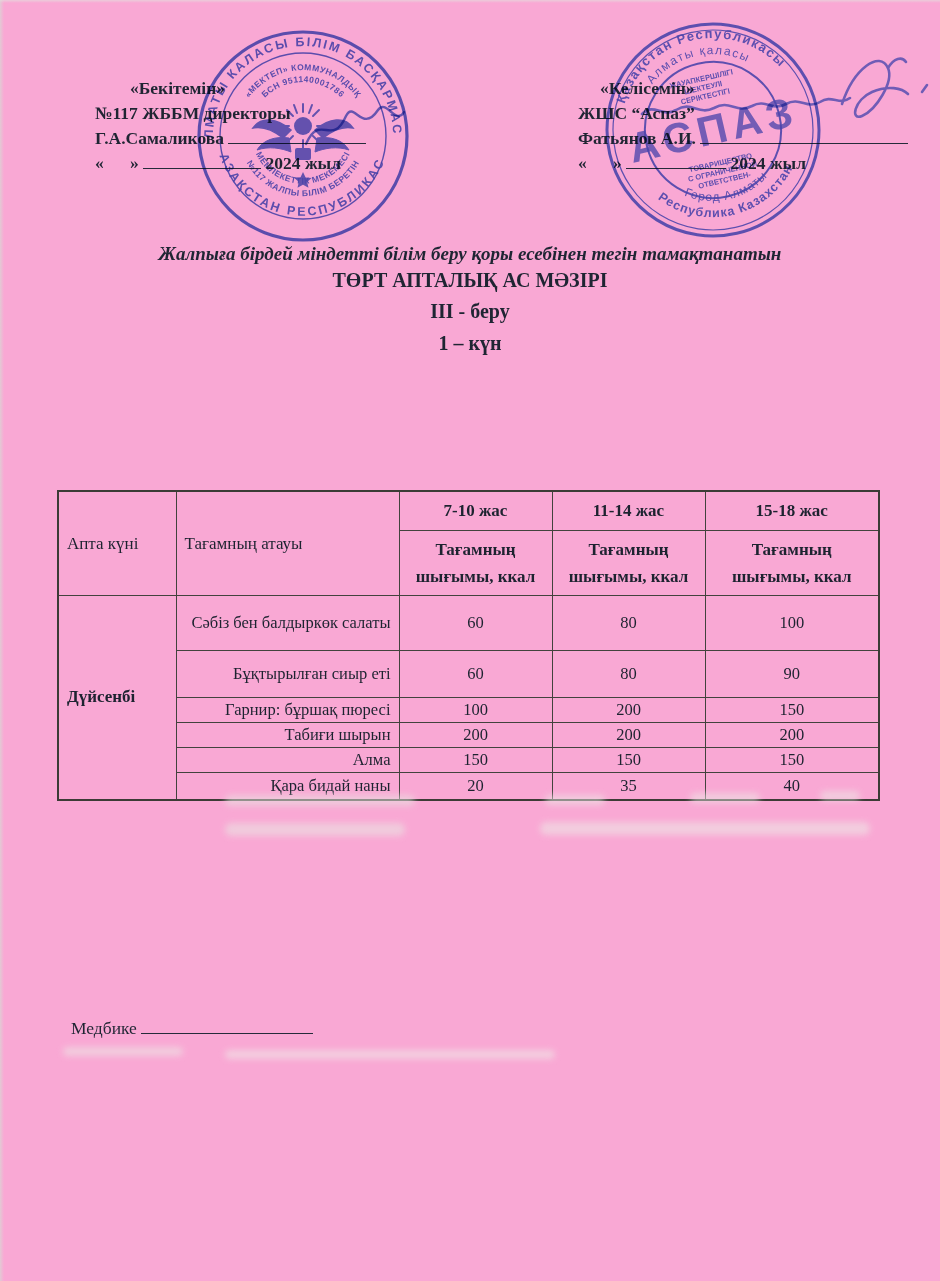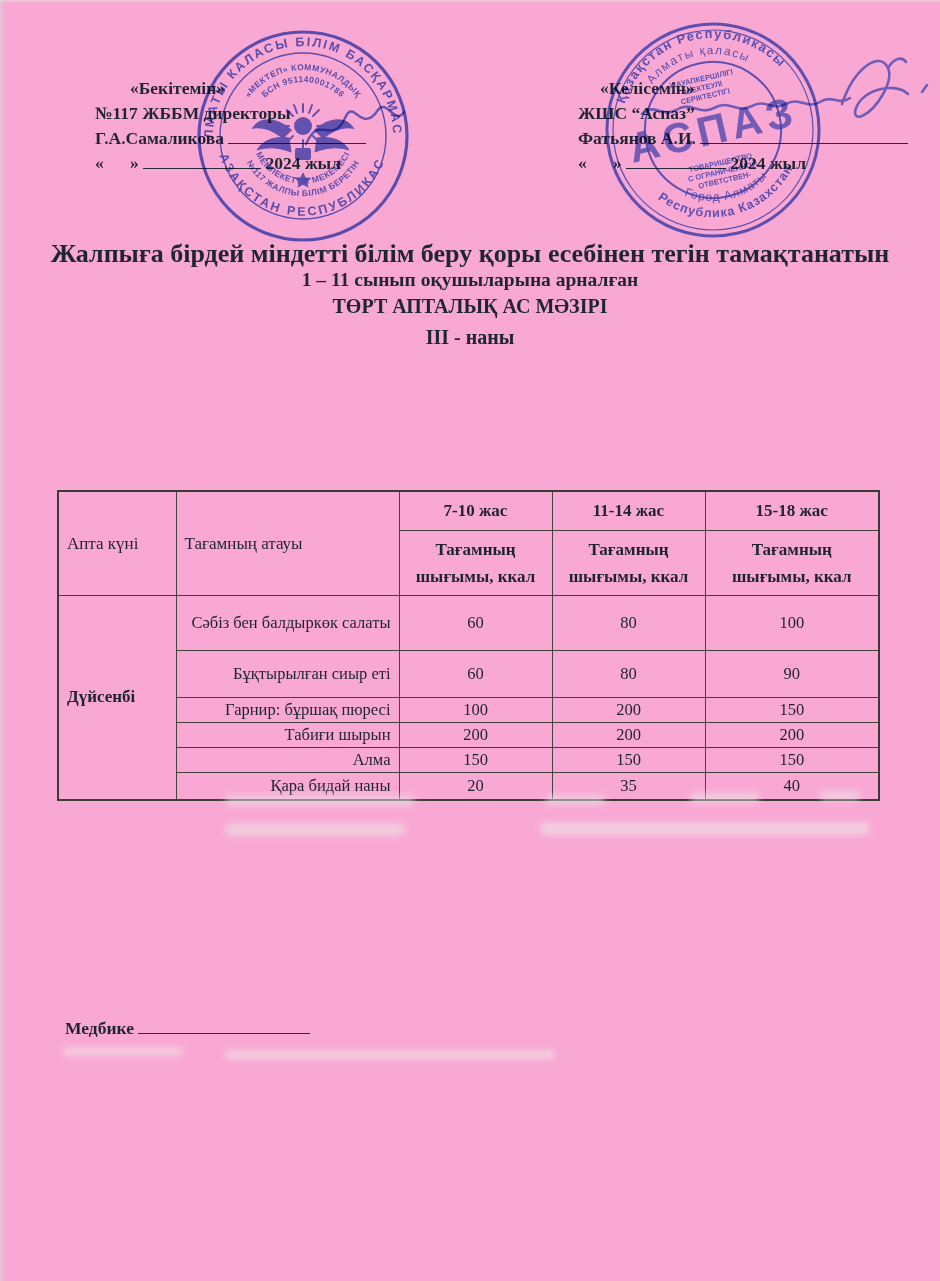--- a/index.html
+++ b/index.html
@@ -30,21 +30,21 @@
   .stamp-left{left:193px;top:26px;}
   .stamp-right{left:601px;top:18px;transform:rotate(-13deg);}
   .sig{position:absolute;mix-blend-mode:multiply;}
   .sig-right{left:636px;top:48px;}
   .sig-left{left:300px;top:100px;}
   .stamp text{font-family:"Liberation Sans","DejaVu Sans",sans-serif;}
 
   
   .title-block{position:absolute;left:0;top:241px;width:940px;text-align:center;font-weight:bold;}
   .title-block div{margin:0 auto;}
-  .t1{font-size:26px;line-height:26px;}
+  .t1{font-size:19px;line-height:26px;font-style:italic;}
   .t2{font-size:19.5px;line-height:26px;}
   .t3{font-size:20px;line-height:27px;}
   .t4{font-size:20px;line-height:29px;margin-top:3px!important;}
   .t5{font-size:20px;line-height:30px;margin-top:2px!important;}
 
   
   table.menu{
     position:absolute;left:57px;top:490px;
     width:821px;border-collapse:collapse;table-layout:fixed;
     font-size:16.5px;color:#1d2330;
@@ -56,21 +56,21 @@
   th.day-h,th.dish-h{text-align:left;font-weight:normal;font-size:17px;}
   th.age-h{font-weight:bold;text-align:center;height:36px;font-size:17px;}
   th.sub-h{font-weight:bold;text-align:center;height:62px;font-size:17px;line-height:27px;}
   td.day-cell{vertical-align:top;padding-top:7px;font-weight:bold;font-size:17px;margin-left:24px;}
   td.dish{text-align:right;line-height:22px;}
   td.val{text-align:center;}
   tr.r1{height:55px;} tr.r2{height:47px;} tr.r3{height:24px;}
   tr.r4{height:23px;} tr.r5{height:22px;} tr.r6{height:27px;}
 
   
-  .footer{position:absolute;left:65px;top:1018px;font-size:17.5px;font-weight:bold;}
+  .footer{position:absolute;left:71px;top:1018px;font-size:17.5px;font-weight:normal;}
   .footer .uline{width:172px;}
 
   
   .smudge{position:absolute;filter:blur(3px);opacity:.55;border-radius:6px;}
   .sm1{left:225px;top:795px;width:190px;height:11px;background:#e7e5e1;}
   .sm2{left:545px;top:795px;width:60px;height:10px;background:#eceae6;}
   .sm3{left:690px;top:793px;width:70px;height:10px;background:#eceae6;}
   .sm4{left:820px;top:791px;width:40px;height:10px;background:#eceae6;}
   .sm5{left:225px;top:823px;width:180px;height:13px;background:#e9e7e3;}
   .sm6{left:540px;top:822px;width:330px;height:13px;background:#edebe7;}
@@ -195,23 +195,23 @@
       <path d="M 6,66 C 18,54 26,70 40,62 C 56,52 62,68 78,60 C 94,51 100,66 116,58
                C 130,50 136,64 150,56 C 164,48 171,62 184,54 C 196,46 203,58 214,50"></path>
       <path d="M 206,56 C 218,20 244,2 252,20 C 258,34 240,62 226,68 C 214,73 218,52 236,44 C 252,37 266,40 272,46"></path>
       <path d="M 252,20 C 258,10 266,8 270,14"></path>
       <path d="M 286,44 l 5,-7"></path>
     </g>
   </svg>
 
   <div class="title-block">
     <div class="t1">Жалпыға бірдей міндетті білім беру қоры есебінен тегін тамақтанатын</div>
-    <div class="t2">1 – 11 сынып оқушыларына арналған</div>
     <div class="t3">ТӨРТ АПТАЛЫҚ АС МӘЗІРІ</div>
-    <div class="t4">III - наны</div>
+    <div class="t4">III - беру</div>
+    <div class="t5">1 – күн</div>
   </div>
 
   <table class="menu">
     <colgroup>
         <col class="c1">
         <col class="c2">
         <col class="c3">
         <col class="c4">
         <col class="c5">
       </colgroup>

